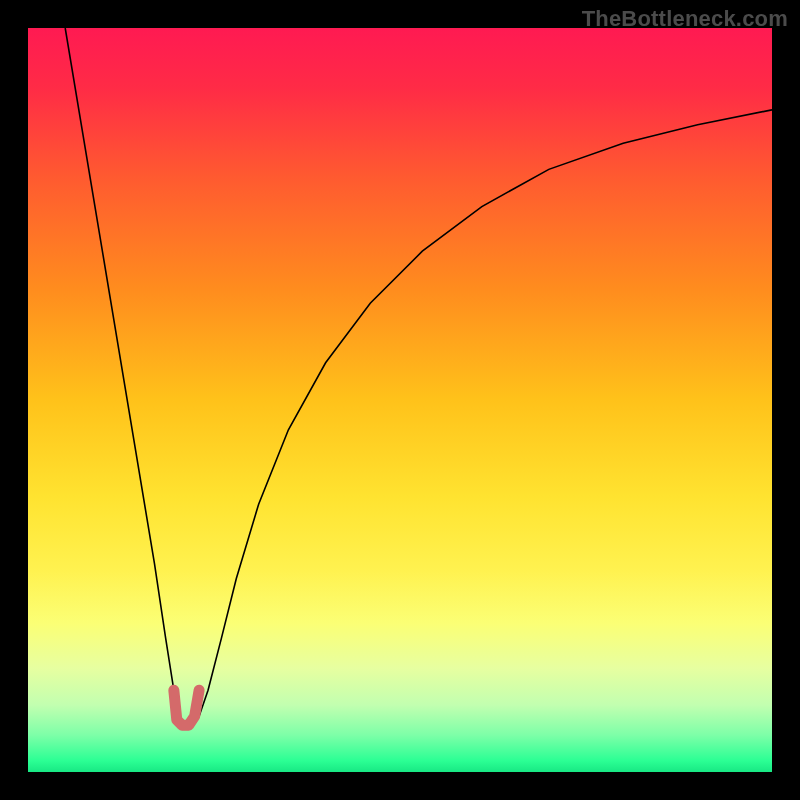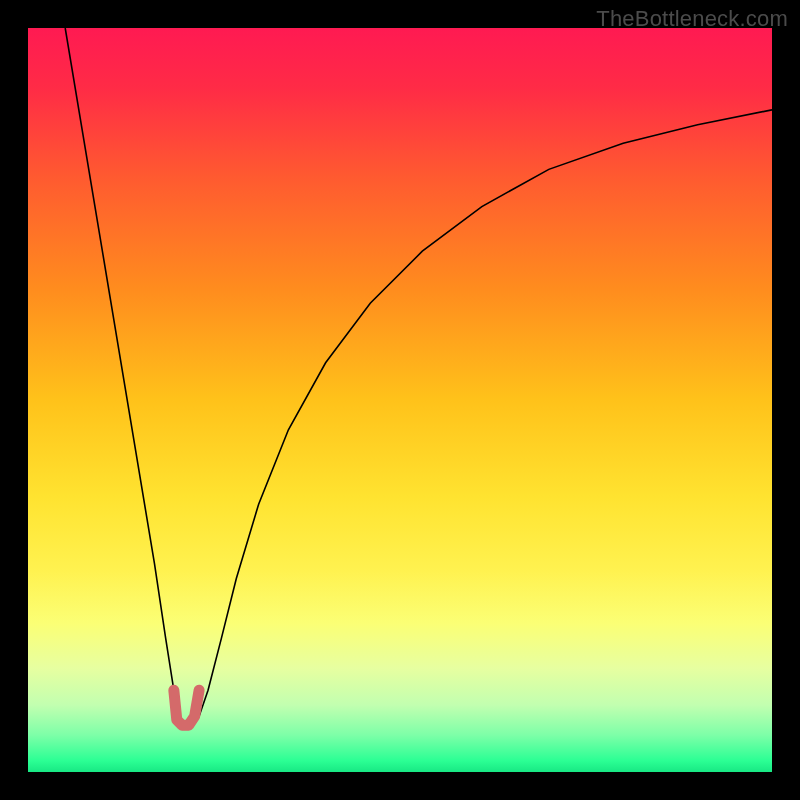--- a/index.html
+++ b/index.html
@@ -30,21 +30,21 @@
     top: 0;
     width: 100%;
     height: 100%;
   }
   .watermark {
     position: absolute;
     top: 6px;
     right: 12px;
     color: #4b4b4b;
     font-size: 22px;
-    font-weight: 400;
+    font-weight: 700;
     letter-spacing: 0.2px;
     user-select: none;
   }
   svg.curve-layer {
     position: absolute;
     left: 0;
     top: 0;
     width: 100%;
     height: 100%;
   }

